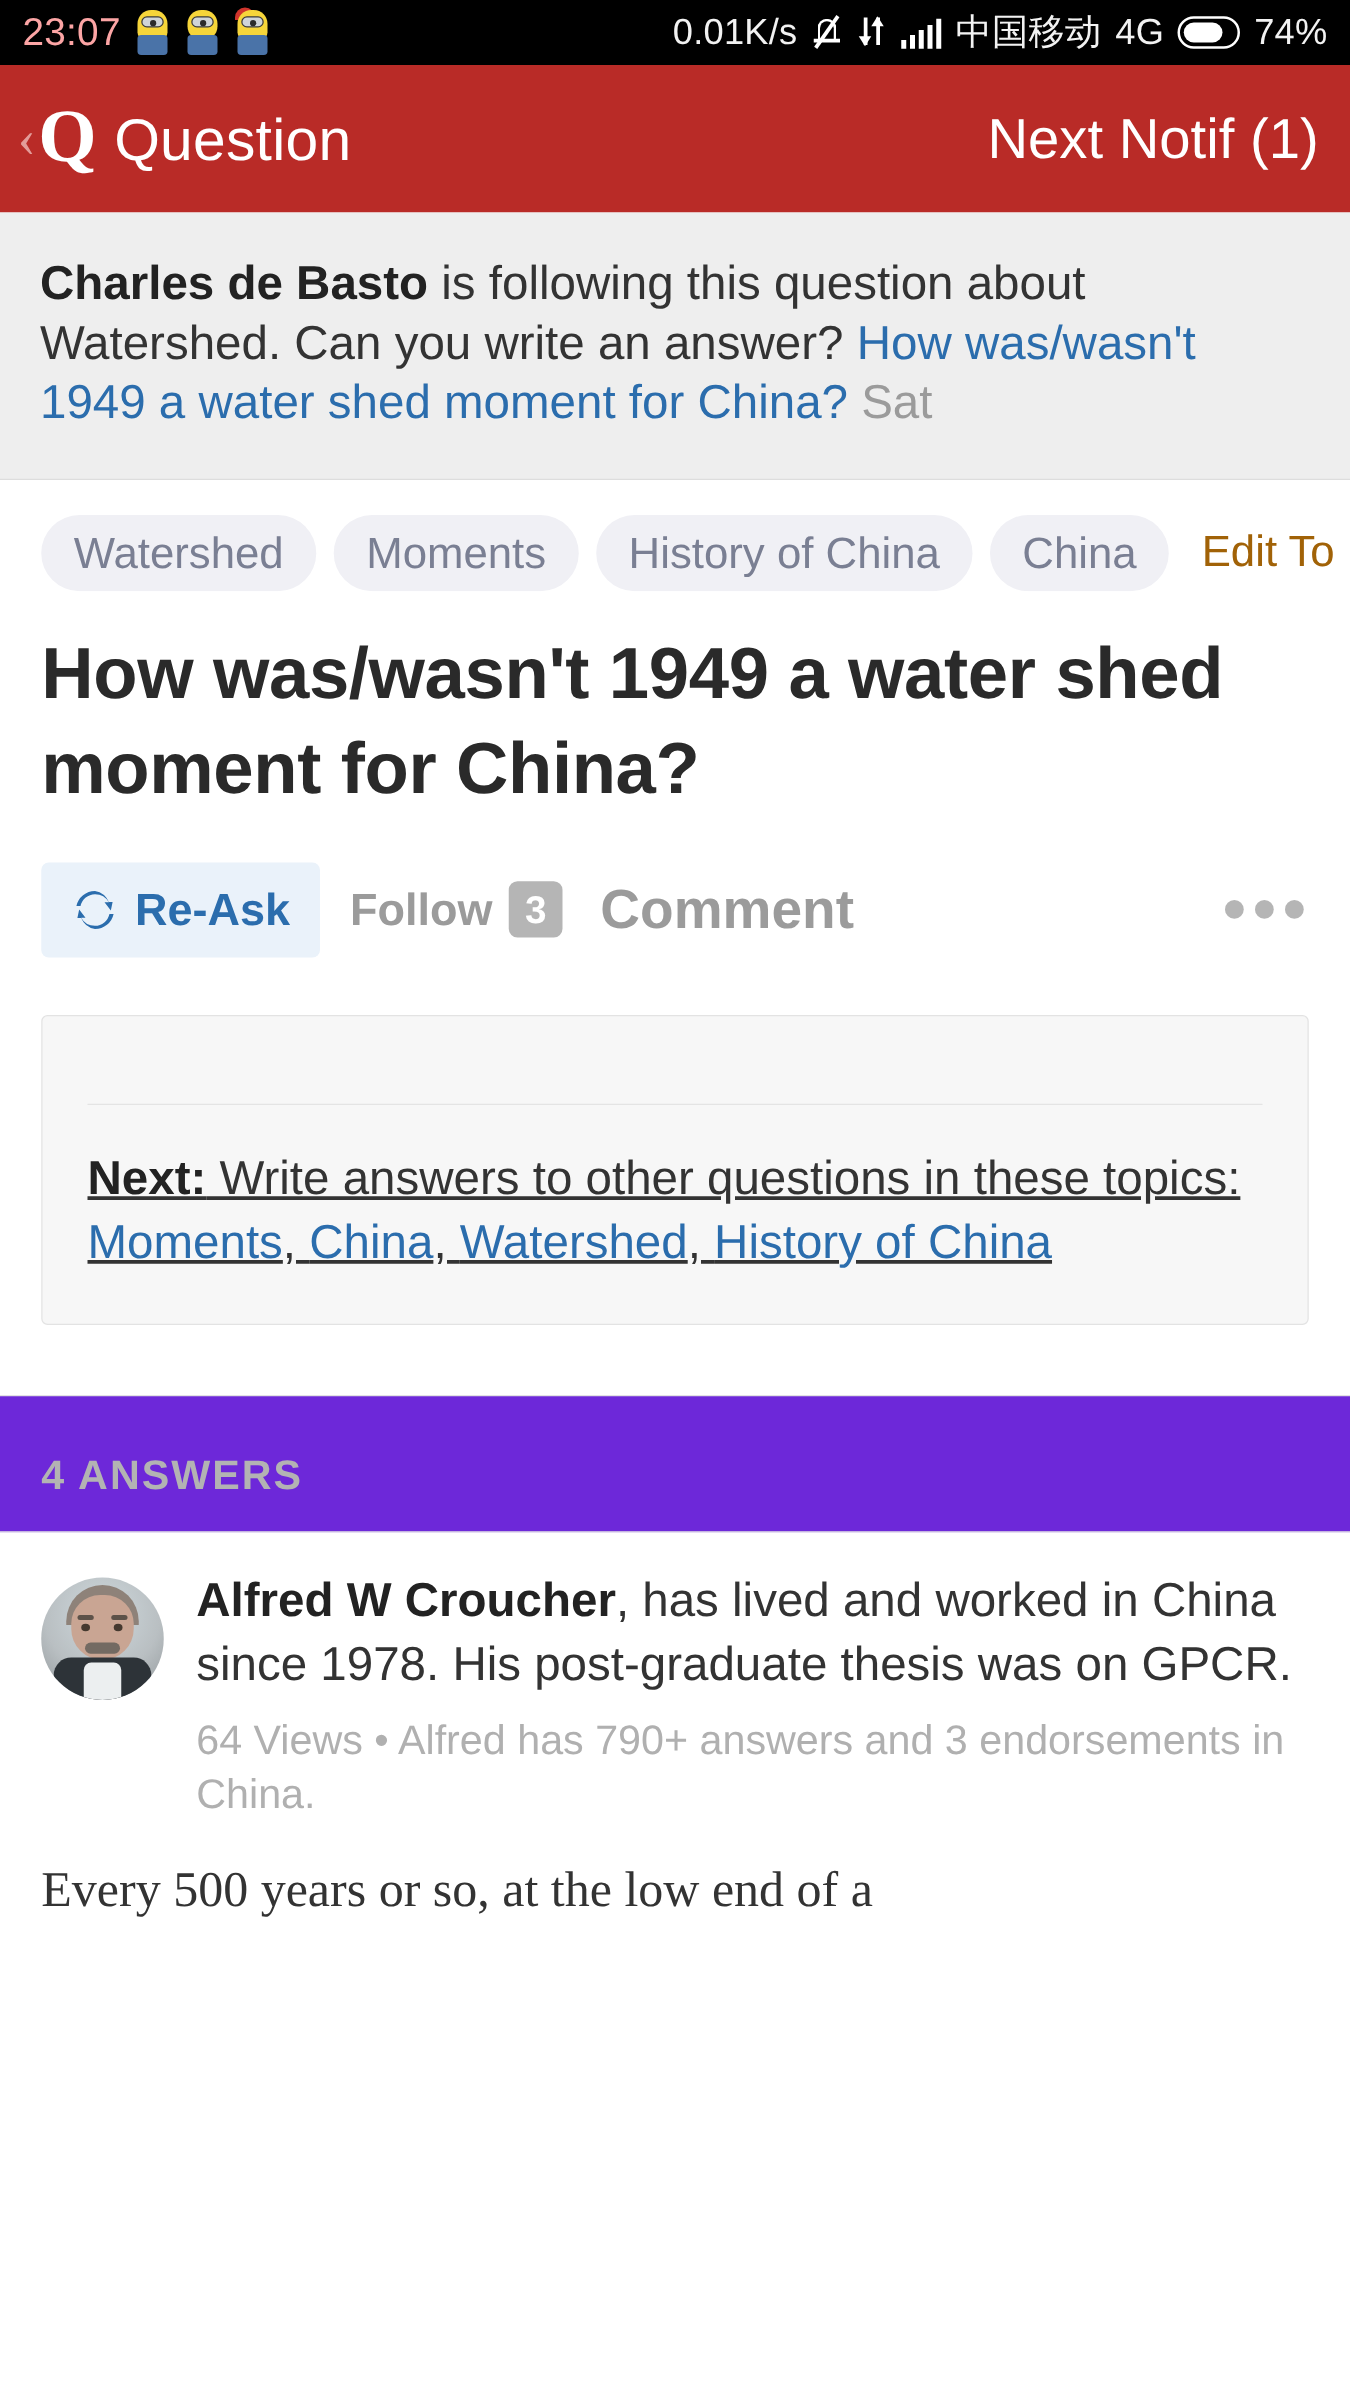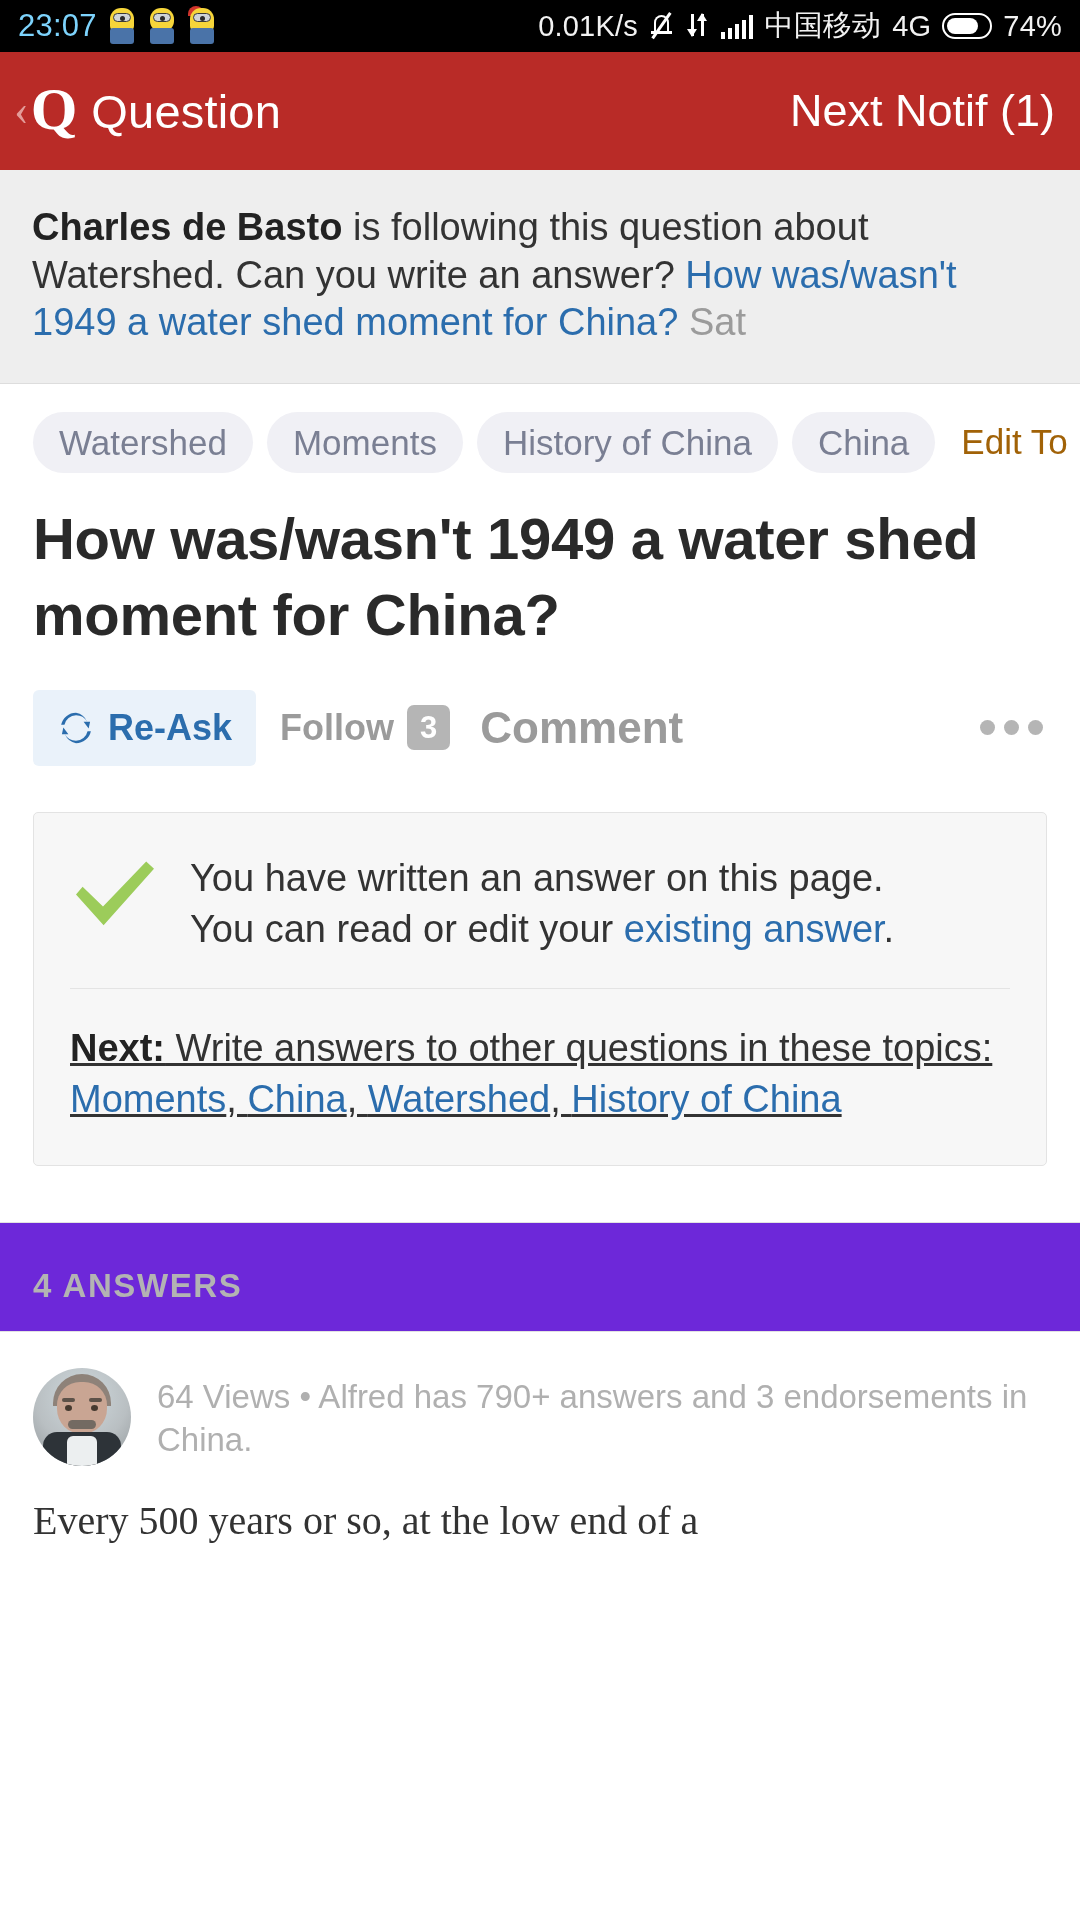--- a/index.html
+++ b/index.html
@@ -16,21 +16,21 @@
     height: 52px;
     background: #000000;
     color: #ffffff;
     display: flex;
     align-items: center;
     padding: 0 18px;
     font-size: 31px;
     letter-spacing: 0.2px;
   }
   .status-left { display: flex; align-items: center; gap: 10px; }
-  .status-time { font-size: 31px; color: #7dd3fc; }
+  .status-time { font-size: 31px; color: #fca5a5; }
   .status-spacer { flex: 1; }
   .status-right { display: flex; align-items: center; gap: 11px; font-size: 29px; color: #f2f2f2; }
 
   .minion { width: 30px; height: 40px; position: relative; display: inline-block; }
   .minion .body { position: absolute; left: 3px; top: 2px; width: 24px; height: 24px; background: #f6d53a; border-radius: 11px 11px 6px 6px; }
   .minion .pants { position: absolute; left: 3px; top: 22px; width: 24px; height: 16px; background: #4a73a8; border-radius: 3px; }
   .minion .goggle { position: absolute; left: 6px; top: 7px; width: 18px; height: 9px; background: #cfd4d8; border: 1.5px solid #3a3a3a; border-radius: 5px; }
   .minion .pupil { position: absolute; left: 13px; top: 10px; width: 5px; height: 5px; background: #2b2b2b; border-radius: 50%; }
   .minion.m2 .body { border-radius: 11px; }
   .minion.m3 .hat { position: absolute; left: 1px; top: 0px; width: 16px; height: 10px; background: #d0342c; border-radius: 8px 8px 0 0; }
@@ -327,29 +327,20 @@
   <span class="comment-label">Comment</span>
   <span class="action-spacer"></span>
   <span class="more-dots">
       <i></i>
       <i></i>
       <i></i>
     </span>
 </div>
 
 <div class="info-card">
-  <div class="info-top">
-    <svg class="check-icon" viewBox="0 0 30 26">
-      <path d="M2 13.2 L4.2 10.6 L11 17.2 L25.4 2.2 L28 4.6 L11.2 23.4 Z" fill="#9ccc5a"></path>
-    </svg>
-    <div class="info-text">
-      <span>You have written an answer on this page.</span><br>
-      <span>You can read or edit your </span><span class="link">existing answer</span><span>.</span>
-    </div>
-  </div>
   <div class="card-divider"></div>
   <div class="next-text">
     <span class="b">Next:</span><span> Write answers to other questions in these topics: </span><span class="link">Moments</span>, <span class="link">China</span>, <span class="link">Watershed</span>, <span class="link">History of China</span>
   </div>
 </div>
 
 <div class="answers-gap"></div>
 
 <div class="answers-head">4 ANSWERS</div>
 
@@ -360,17 +351,20 @@
         <span class="face"></span>
       <span class="brow l"></span>
         <span class="brow r"></span>
       <span class="eye l"></span>
         <span class="eye r"></span>
       <span class="mous"></span>
         <span class="shirt"></span>
         <span class="collar"></span>
     </div>
     <div>
+      <div class="answer-byline">
+        <span class="aname">Alfred W Croucher</span><span>, has lived and worked in China since 1978. His post-graduate thesis was on GPCR.</span>
+      </div>
       <div class="answer-meta">64 Views • Alfred has 790+ answers and 3 endorsements in China.</div>
     </div>
   </div>
   <div class="answer-body">Every 500 years or so, at the low end of a</div>
 </div>
 
 </body></html>

